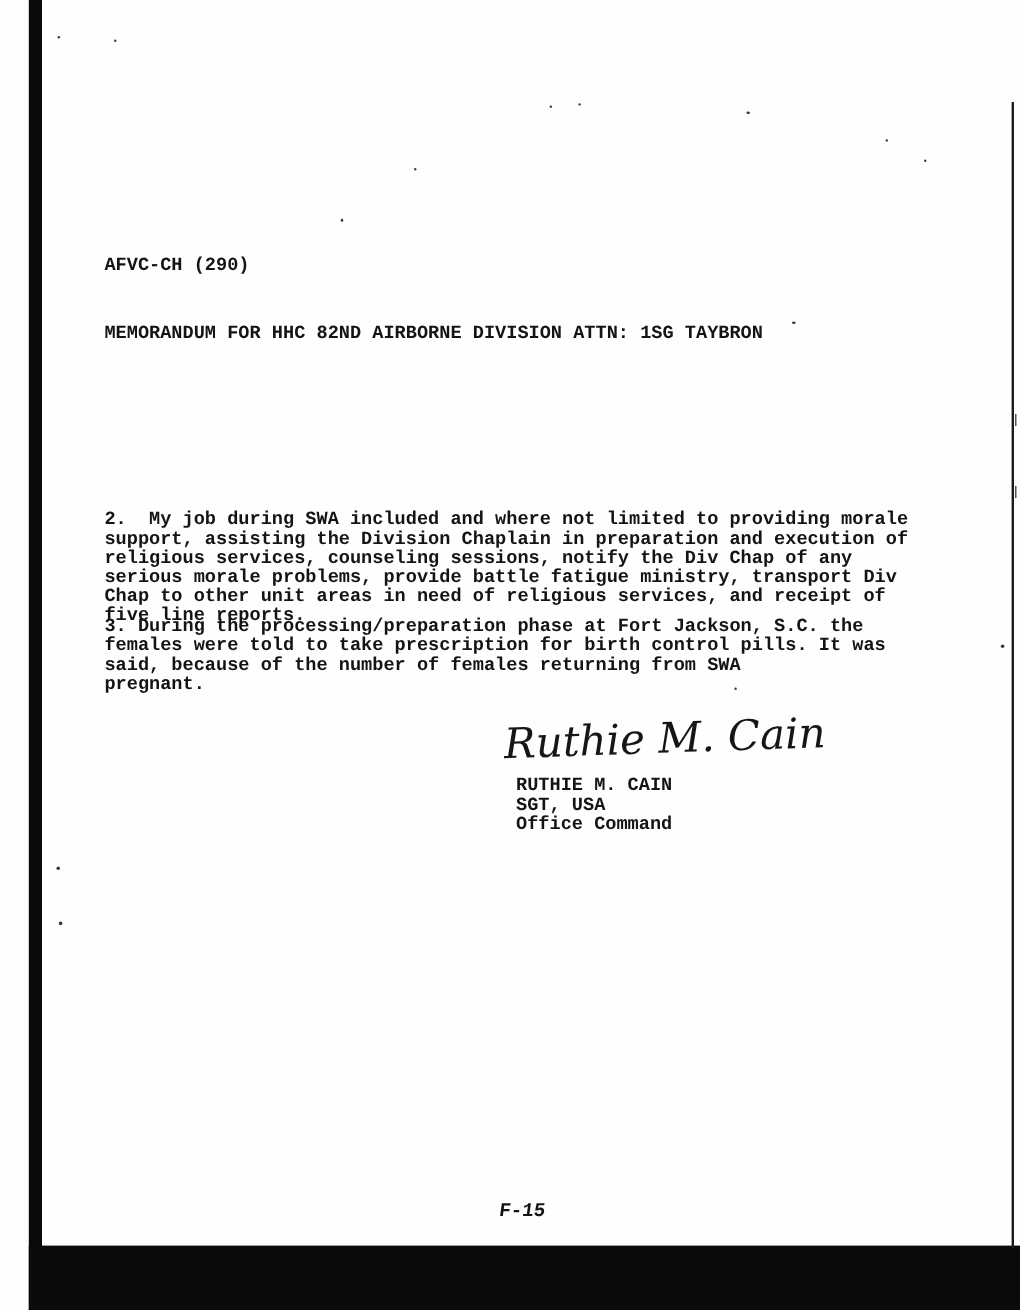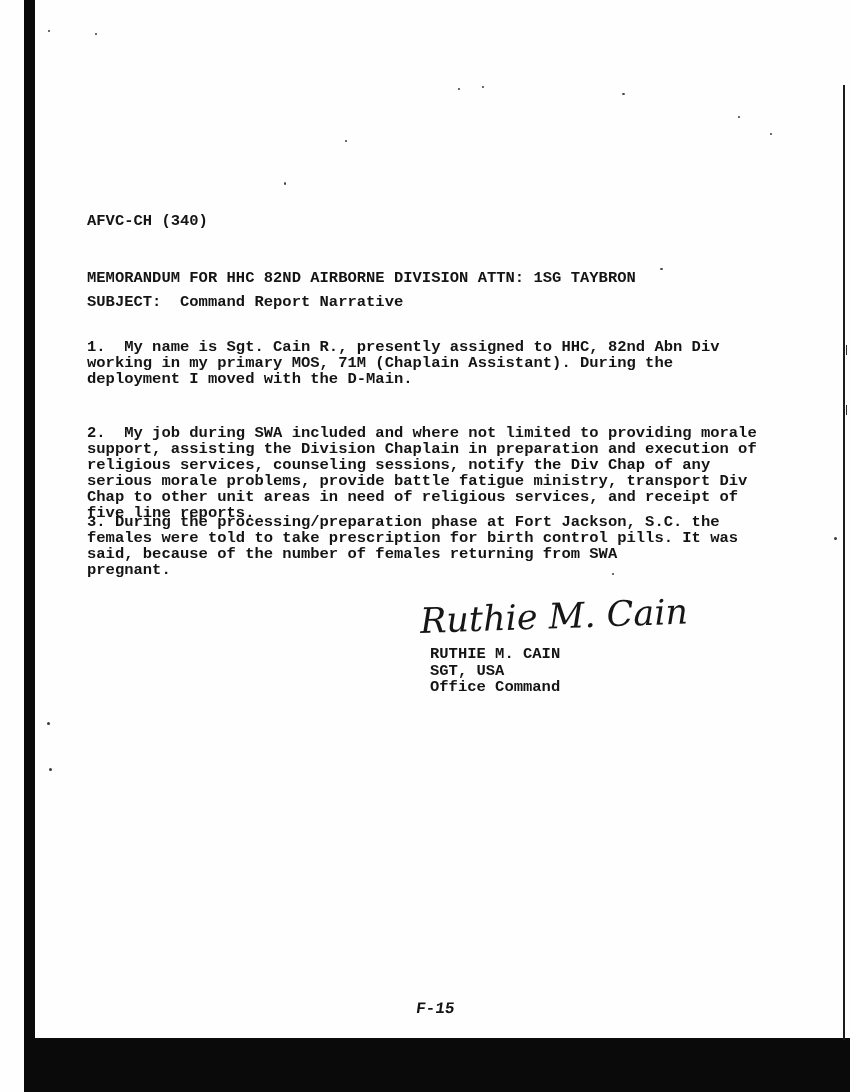--- a/index.html
+++ b/index.html
@@ -107,29 +107,25 @@
   <div class="speckle" style="left:738px; top:116px; width:2px; height:2px;"></div>
   <div class="speckle" style="left:770px; top:133px; width:2px; height:2px;"></div>
   <div class="speckle" style="left:660px; top:268px; width:3px; height:2px;"></div>
   <div class="speckle" style="left:834px; top:537px; width:3px; height:3px;"></div>
   <div class="speckle" style="left:612px; top:573px; width:2px; height:2px;"></div>
   <div class="speckle" style="left:47px; top:722px; width:3px; height:3px;"></div>
   <div class="speckle" style="left:49px; top:768px; width:3px; height:3px;"></div>
   <div class="tick" style="left:846px; top:345px; width:1px; height:10px;"></div>
   <div class="tick" style="left:846px; top:405px; width:1px; height:10px;"></div>
 
-  <div class="mono-text" style="left:87px; top:213px;">AFVC-CH (340)</div>
+  <div class="mono-text" style="left:87px; top:213px;">AFVC-CH (290)</div>
 
   <div class="mono-text" style="left:87px; top:270px;">MEMORANDUM FOR HHC 82ND AIRBORNE DIVISION ATTN: 1SG TAYBRON</div>
 
-  <div class="mono-text" style="left:87px; top:294px;">SUBJECT:  Command Report Narrative</div>
 
-  <div class="mono-text para" style="left:87px; top:339px;">1.  My name is Sgt. Cain R., presently assigned to HHC, 82nd Abn Div
-working in my primary MOS, 71M (Chaplain Assistant). During the
-deployment I moved with the D-Main.</div>
 
   <div class="mono-text para" style="left:87px; top:425px;">2.  My job during SWA included and where not limited to providing morale
 support, assisting the Division Chaplain in preparation and execution of
 religious services, counseling sessions, notify the Div Chap of any
 serious morale problems, provide battle fatigue ministry, transport Div
 Chap to other unit areas in need of religious services, and receipt of
 five line reports.</div>
 
   <div class="mono-text para" style="left:87px; top:514px;">3. During the processing/preparation phase at Fort Jackson, S.C. the
 females were told to take prescription for birth control pills. It was

